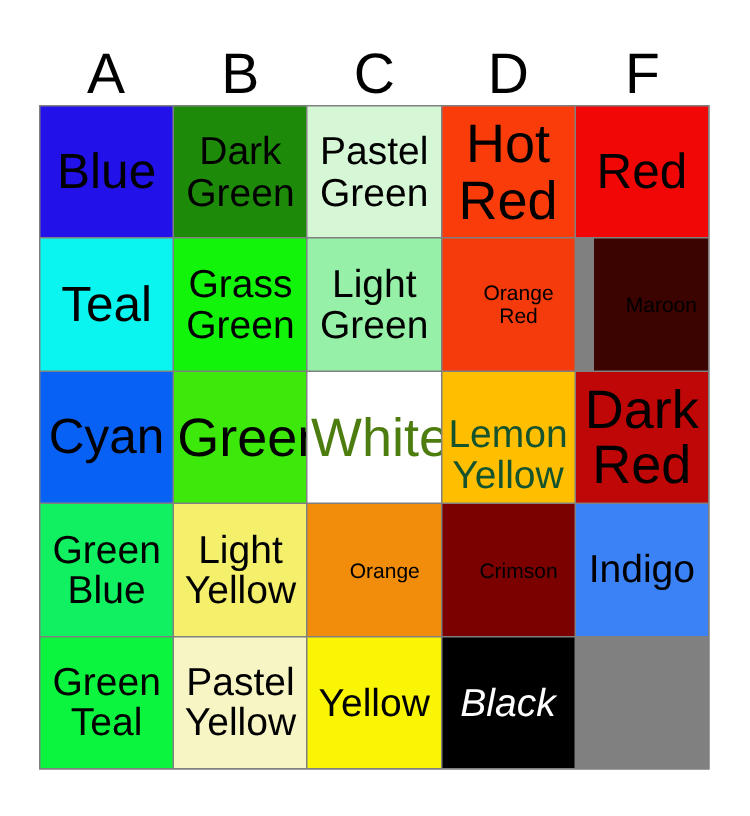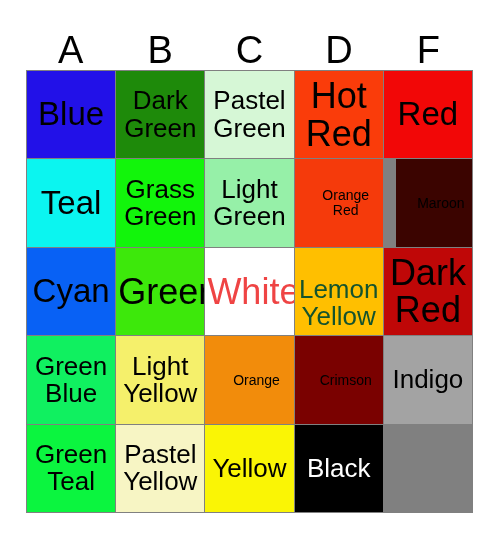--- a/index.html
+++ b/index.html
@@ -124,21 +124,21 @@
       <div class="cell" style="background-color: rgb(59, 4, 0); margin-left: 12px;">
         <span class="cell-label fs-sm" style="color: rgb(0, 0, 0);">Maroon</span>
       </div>
       <div class="cell" style="background-color: rgb(8, 97, 245);">
         <span class="cell-label fs-xl" style="color: rgb(0, 0, 0);">Cyan</span>
       </div>
       <div class="cell" style="background-color: rgb(61, 232, 11);">
         <span class="cell-label fs-lg" style="color: rgb(0, 0, 0);">Green</span>
       </div>
       <div class="cell" style="background-color: rgb(255, 255, 255);">
-        <span class="cell-label fs-lg" style="color: #ef4444;">White</span>
+        <span class="cell-label fs-lg" style="color: #4d7c0f;">White</span>
       </div>
       <div class="cell" style="background-color: rgb(255, 191, 0);">
         <span class="cell-label fs-md" style="color: #14532d; margin-top: 24px;">Lemon
 Yellow</span>
       </div>
       <div class="cell" style="background-color: rgb(191, 7, 7);">
         <span class="cell-label fs-lg" style="color: rgb(0, 0, 0);">Dark
 Red</span>
       </div>
       <div class="cell" style="background-color: rgb(16, 240, 96);">
@@ -148,31 +148,31 @@
       <div class="cell" style="background-color: rgb(245, 240, 107);">
         <span class="cell-label fs-md" style="color: rgb(0, 0, 0);">Light
 Yellow</span>
       </div>
       <div class="cell" style="background-color: rgb(242, 140, 11);">
         <span class="cell-label fs-sm" style="color: rgb(0, 0, 0);">Orange</span>
       </div>
       <div class="cell" style="background-color: rgb(122, 1, 0);">
         <span class="cell-label fs-sm" style="color: rgb(0, 0, 0);">Crimson</span>
       </div>
-      <div class="cell" style="background-color: #a3a3a3;">
+      <div class="cell" style="background-color: #3b82f6;">
         <span class="cell-label fs-md" style="color: rgb(0, 0, 0);">Indigo</span>
       </div>
       <div class="cell" style="background-color: rgb(11, 245, 63);">
         <span class="cell-label fs-md" style="color: rgb(0, 0, 0);">Green
 Teal</span>
       </div>
       <div class="cell" style="background-color: rgb(247, 245, 196);">
         <span class="cell-label fs-md" style="color: rgb(0, 0, 0);">Pastel
 Yellow</span>
       </div>
       <div class="cell" style="background-color: rgb(250, 245, 5);">
         <span class="cell-label fs-md" style="color: rgb(0, 0, 0);">Yellow</span>
       </div>
-      <div class="cell" style="background-color: rgb(0, 0, 0);">
+      <div class="cell" style="background-color: rgb(0, 0, 0); font-style: italic;">
         <span class="cell-label fs-md" style="color: rgb(255, 255, 255);">Black</span>
       </div>
     </div>
 </div>
 
 </body></html>

